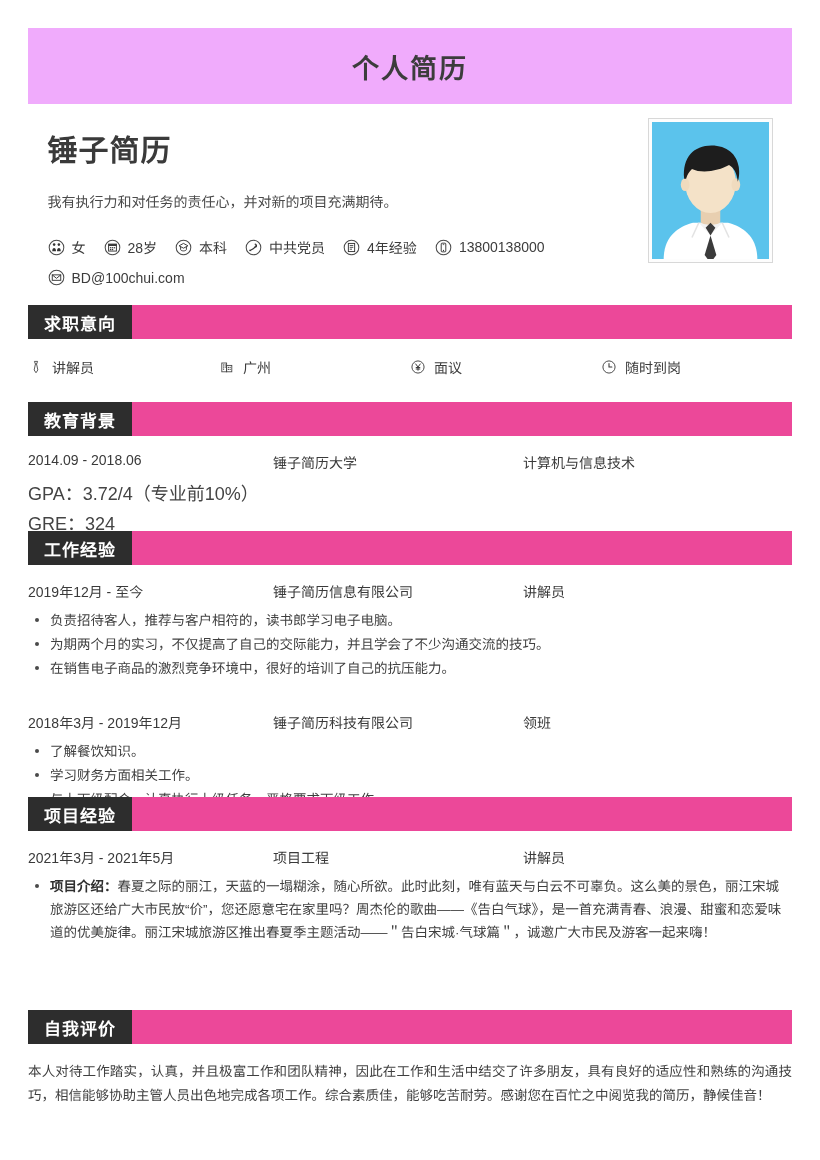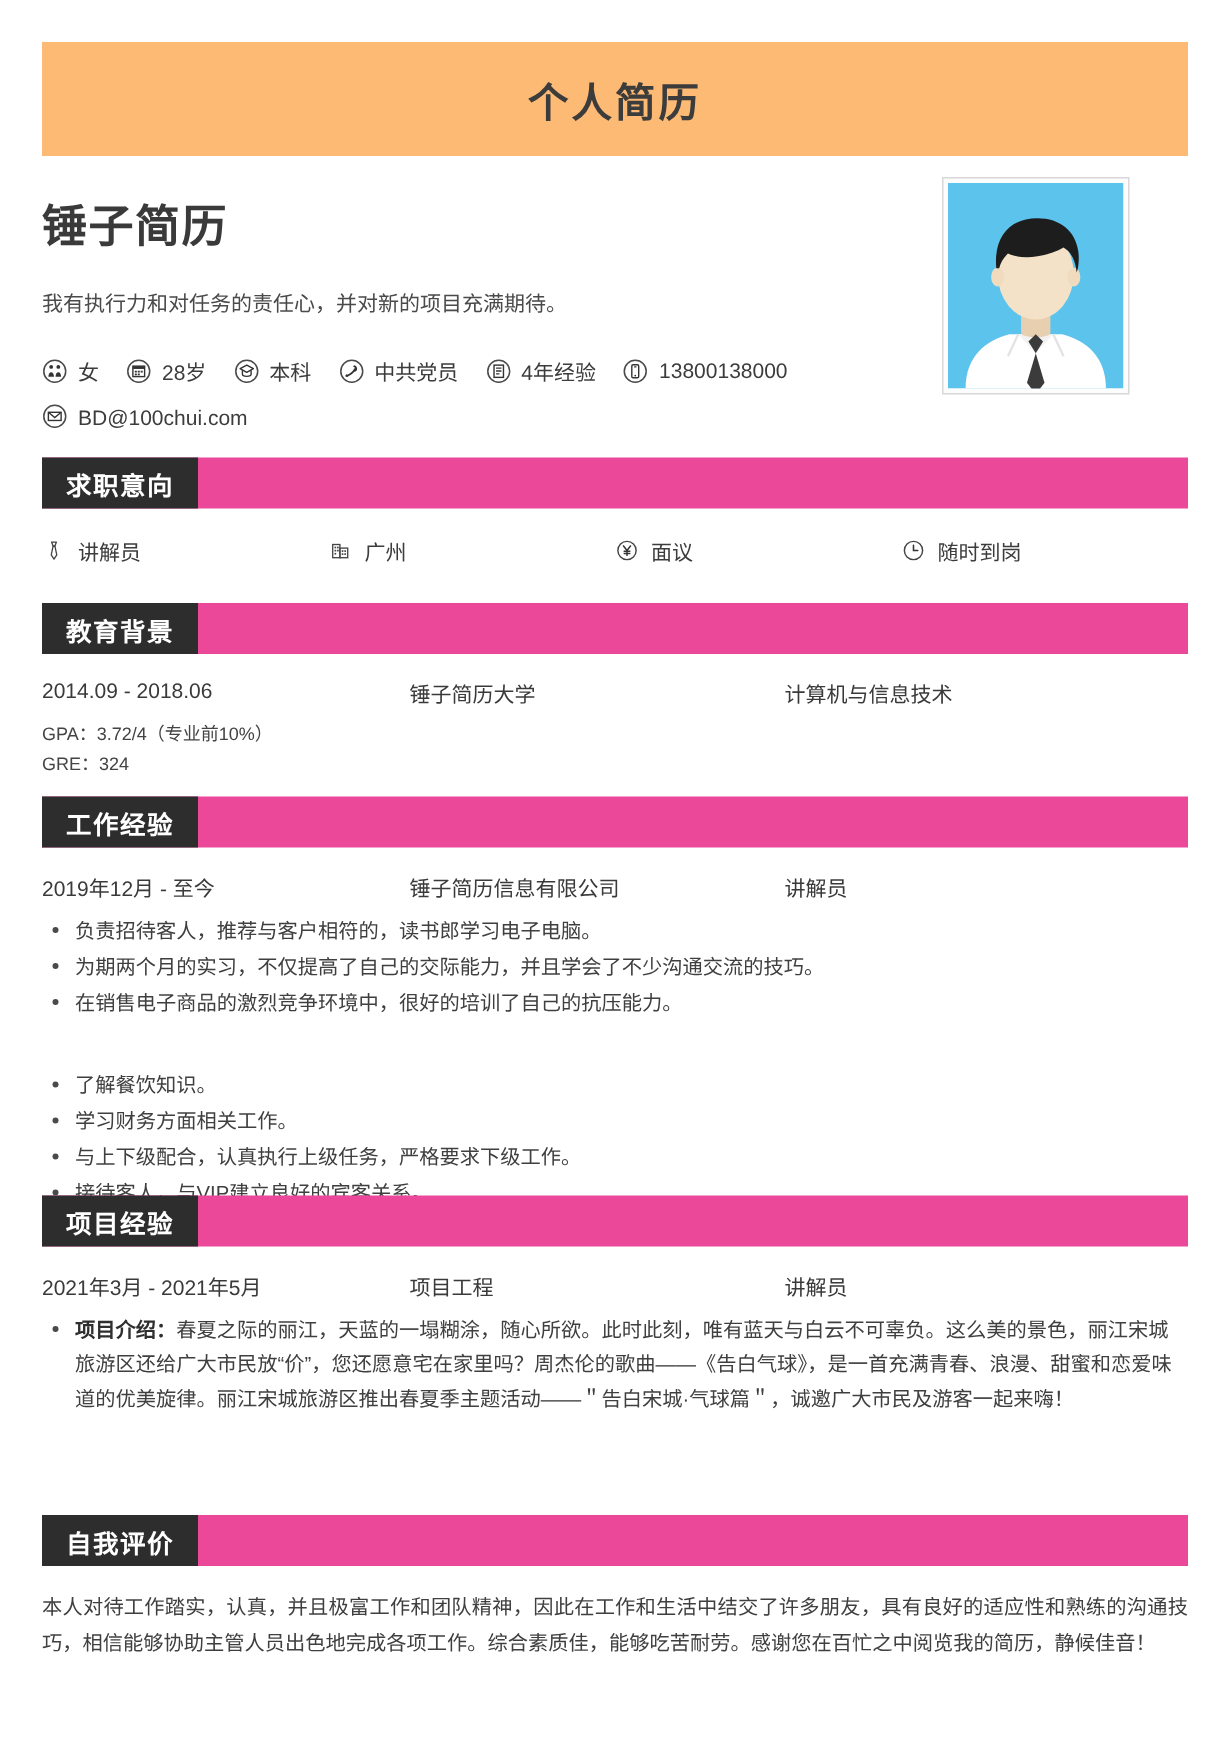--- a/index.html
+++ b/index.html
@@ -21,42 +21,42 @@
     height: 1160px;
     background: #ffffff;
     box-sizing: border-box;
   }
   .doc-title-bar {
     position: absolute;
     left: 28px;
     top: 28px;
     width: 764px;
     height: 76px;
-    background: #fdba74;
+    background: #f0abfc;
     display: flex;
     align-items: center;
     justify-content: center;
   }
   .doc-title {
     font-size: 27px;
     font-weight: bold;
     color: #3c3c3c;
     letter-spacing: 2px;
   }
 
   
   .profile {
     position: absolute;
     left: 28px;
     top: 118px;
     width: 764px;
   }
   .profile-inner {
     display: flex;
-    justify-content: flex-start;
+    justify-content: center;
     align-items: flex-start;
   }
   .profile-left {
     padding-top: 8px;
     width: 600px;
   }
   .person-name {
     font-size: 30px;
     font-weight: bold;
     color: #3a3a3a;
@@ -154,21 +154,21 @@
     display: flex;
     font-size: 14px;
     font-weight: normal;
     color: #3a3a3a;
     margin-bottom: 8px;
   }
   .entry-head .c1 { width: 245px; }
   .entry-head .c2 { width: 250px; }
   .entry-head .c3 { flex: 1; }
   .entry-sub {
-    font-size: 12px;
+    font-size: 18px;
     color: #444;
     line-height: 1.65;
   }
   ul.bullets {
     list-style: none;
     margin: 0;
     padding: 0;
   }
   ul.bullets li {
     position: relative;
@@ -428,20 +428,25 @@
         <ul class="bullets">
           <li>负责招待客人，推荐与客户相符的，读书郎学习电子电脑。</li>
           <li>为期两个月的实习，不仅提高了自己的交际能力，并且学会了不少沟通交流的技巧。</li>
           <li>在销售电子商品的激烈竞争环境中，很好的培训了自己的抗压能力。</li>
         </ul>
       </div>
 
       <div class="spacer-14"></div>
 
       <div class="entry">
+        <div class="entry-head">
+          <div class="c1">2018年3月 - 2019年12月</div>
+          <div class="c2">锤子简历科技有限公司</div>
+          <div class="c3">领班</div>
+        </div>
         <ul class="bullets">
           <li>了解餐饮知识。</li>
           <li>学习财务方面相关工作。</li>
           <li>与上下级配合，认真执行上级任务，严格要求下级工作。</li>
           <li>接待客人，与VIP建立良好的宾客关系。</li>
         </ul>
       </div>
 
     </div>
   </div>

